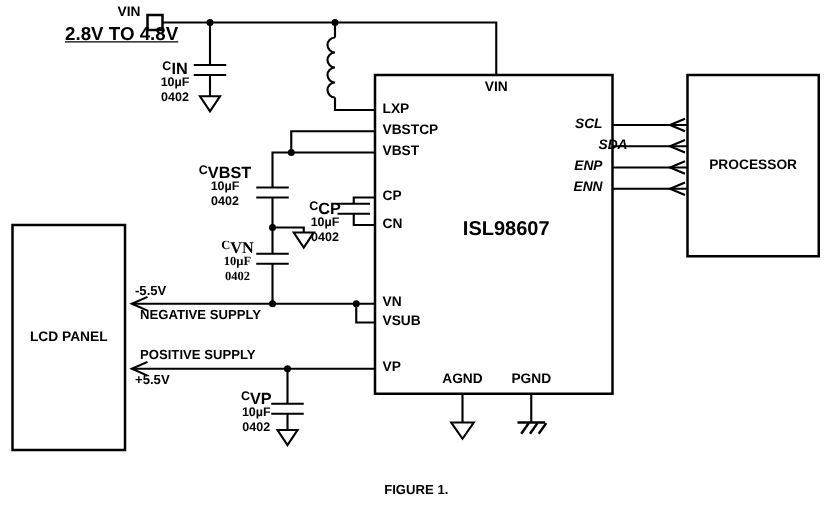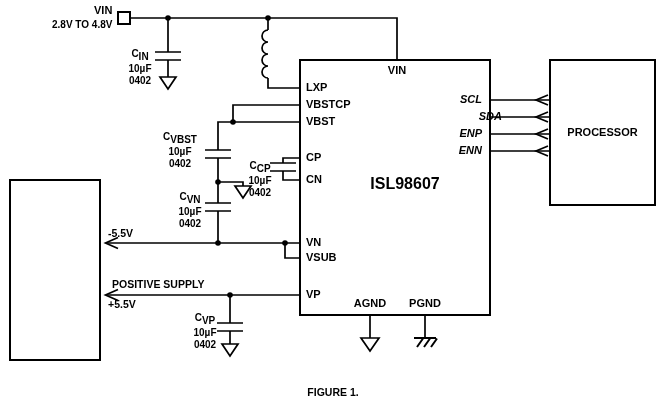--- a/index.html
+++ b/index.html
@@ -7,25 +7,25 @@
   .stage {
     position:relative; width:666px; height:410px; background:#fff;
     font-family:"Liberation Sans", sans-serif; font-weight:bold; color:#000;
     overflow:hidden;
   }
   .stage svg { position:absolute; left:0; top:0; }
   .lbl { position:absolute; white-space:nowrap; line-height:1.15; }
   .fs12 { font-size:16px; }
   .fs11 { font-size:11px; }
   .fs105 { font-size:10.5px; }
-  .fs10 { font-size:10px; }
+  .fs10 { font-size:15px;text-decoration:underline; }
   .center { text-align:center; }
   .right { text-align:right;font-style:italic; }
   .cap-label { position:absolute; text-align:center; font-size:10px; line-height:12px; }
-  .cap-label sub { font-size:10px; }
+  .cap-label sub { font-size:13px; }
   .caption { position:absolute; left:0; top:386px; width:666px; display:flex;
              justify-content:center; gap:9px; font-size:10.5px;text-align:right; }
 </style>
 </head>
 <body>
 
 <div class="stage">
 
   <svg width="666" height="410" viewBox="0 0 666 410">
 
@@ -120,21 +120,21 @@
     <div>10µF</div>
     <div>0402</div>
   </div>
 
   <div class="cap-label" style="left:238px; top:160px; width:44px;">
     <div><span>C</span><sub>CP</sub></div>
     <div>10µF</div>
     <div>0402</div>
   </div>
 
-  <div class="cap-label" style="left:168px; top:191px; width:44px;">
+  <div class="cap-label" style="left:168px; top:191px; width:44px;font-family:Liberation Serif, serif;">
     <div><span>C</span><sub>VN</sub></div>
     <div>10µF</div>
     <div>0402</div>
   </div>
 
   <div class="cap-label" style="left:183px; top:312px; width:44px;">
     <div><span>C</span><sub>VP</sub></div>
     <div>10µF</div>
     <div>0402</div>
   </div>
@@ -153,22 +153,24 @@
 
   <div class="lbl fs11 right" style="left:440px; top:93px;  width:42px;">SCL</div>
   <div class="lbl fs11 right" style="left:460px; top:110px; width:42px;">SDA</div>
   <div class="lbl fs11 right" style="left:440px; top:127px; width:42px;">ENP</div>
   <div class="lbl fs11 right" style="left:440px; top:144px; width:42px;">ENN</div>
 
   <div class="lbl fs11 center" style="left:348px; top:297px; width:44px;">AGND</div>
   <div class="lbl fs11 center" style="left:403px; top:297px; width:44px;">PGND</div>
 
   <div class="lbl fs105" style="left:108px; top:227px;">-5.5V</div>
+  <div class="lbl fs105" style="left:112px; top:246px;">NEGATIVE SUPPLY</div>
   <div class="lbl fs105" style="left:112px; top:278px;">POSITIVE SUPPLY</div>
   <div class="lbl fs105" style="left:108px; top:298px;">+5.5V</div>
 
+  <div class="lbl fs11 center" style="left:10px;  top:264px; width:90px;">LCD PANEL</div>
   <div class="lbl fs11 center" style="left:550px; top:126px; width:105px;">PROCESSOR</div>
 
   <div class="caption">
     <span>FIGURE 1.</span>
   </div>
 
 </div>
 
 </body></html>

